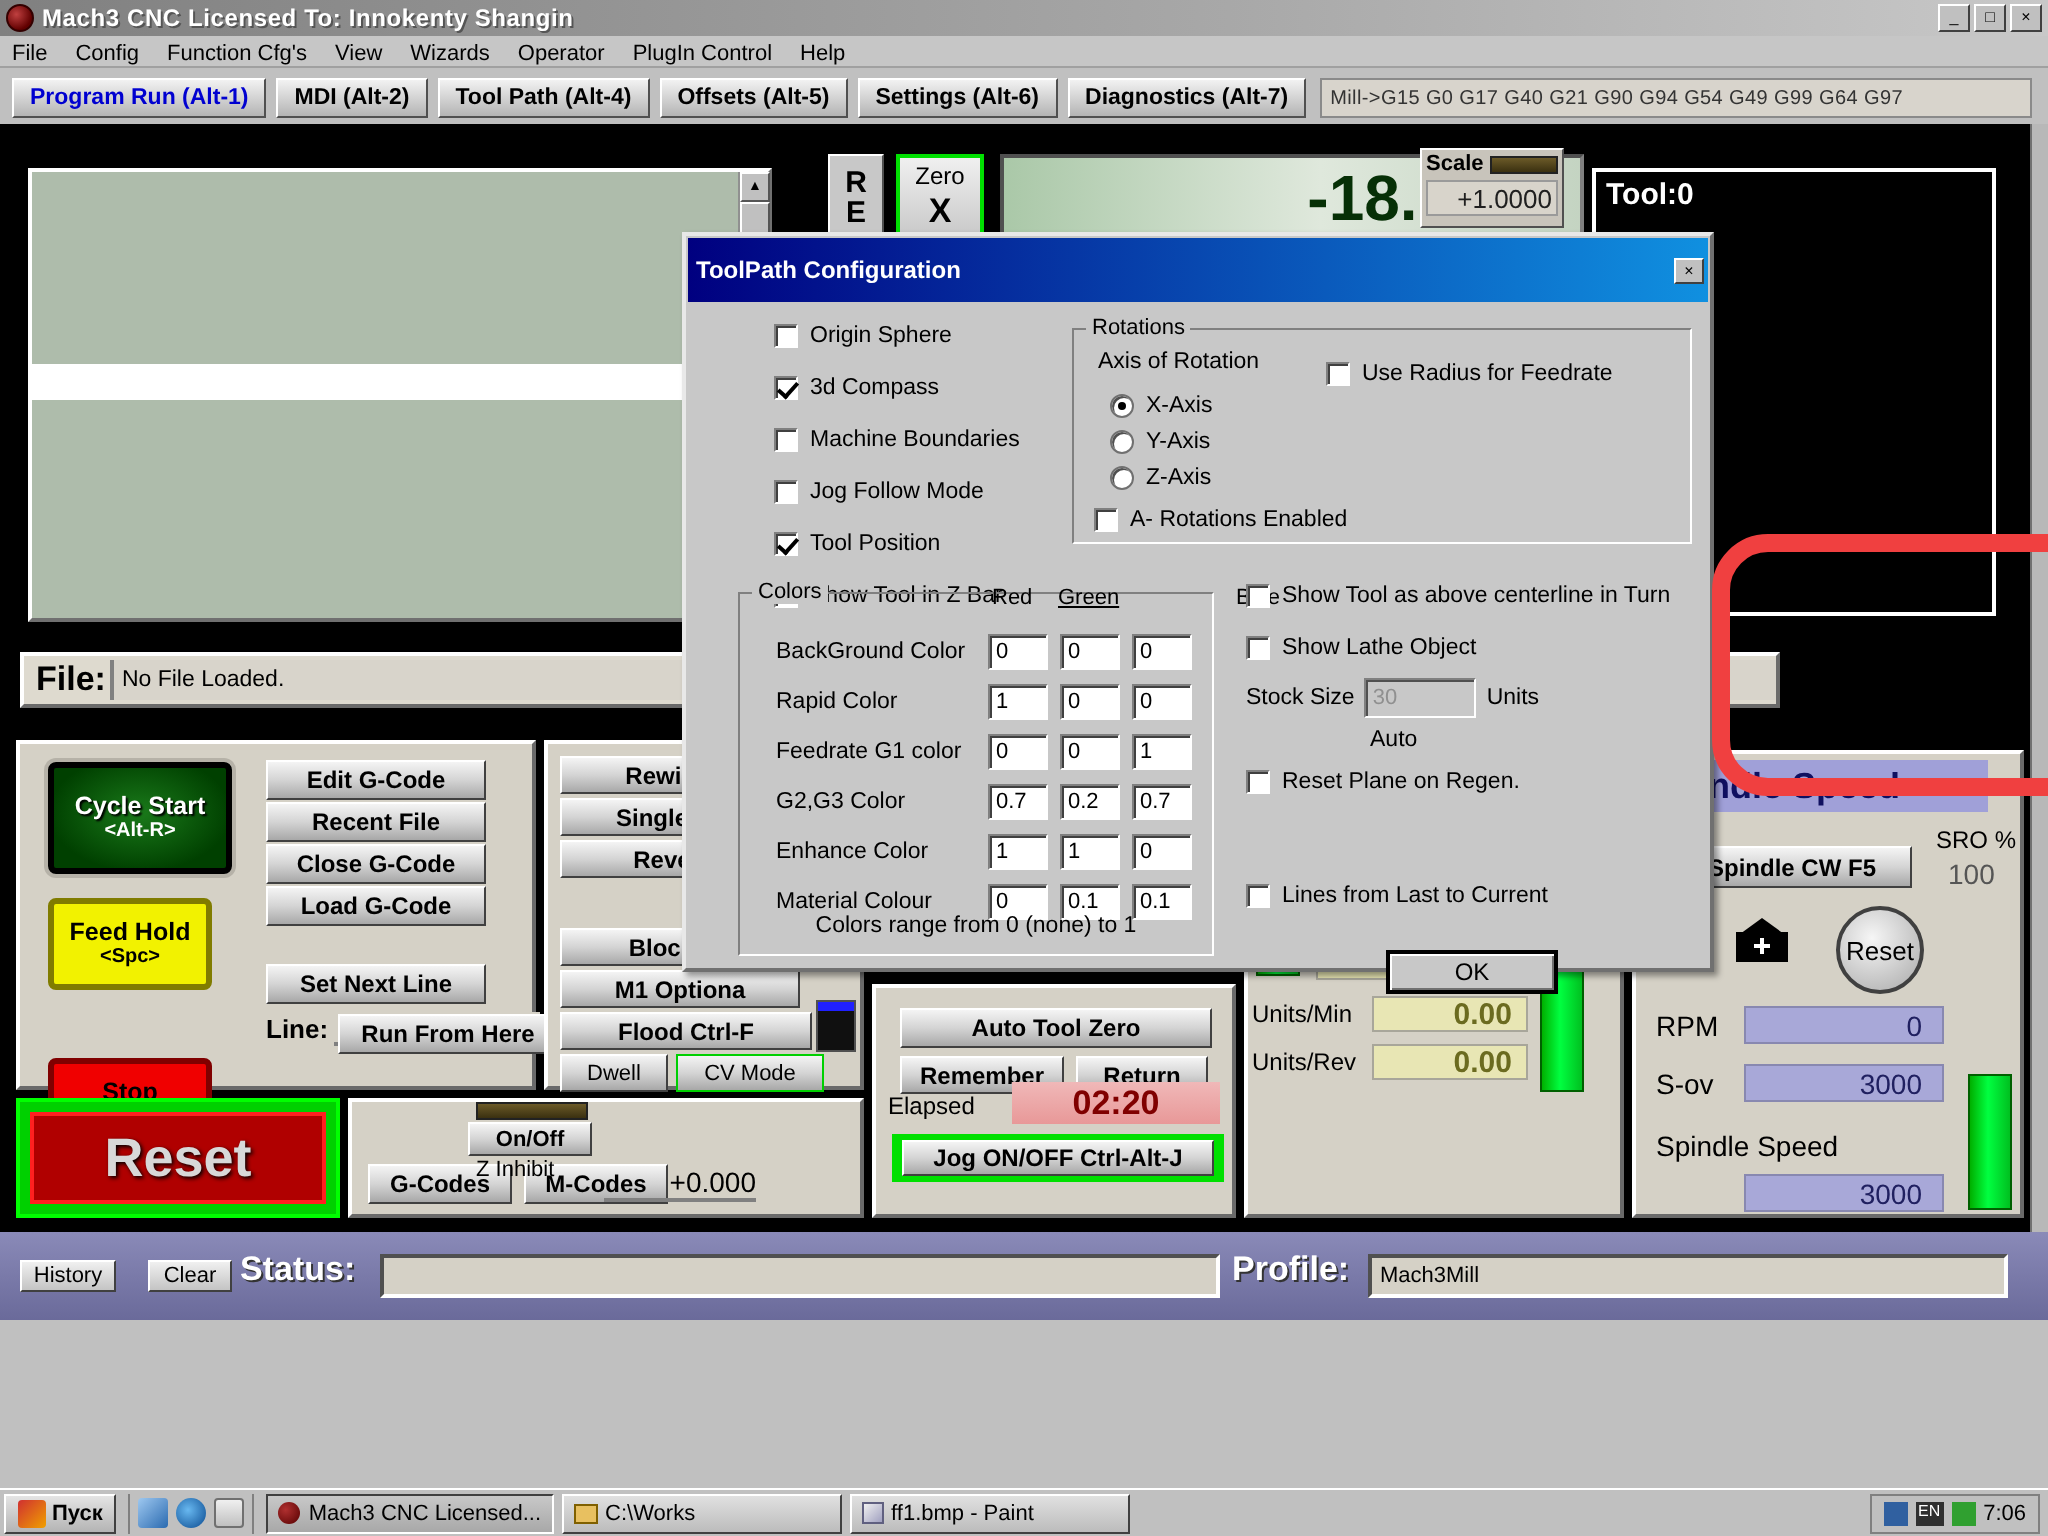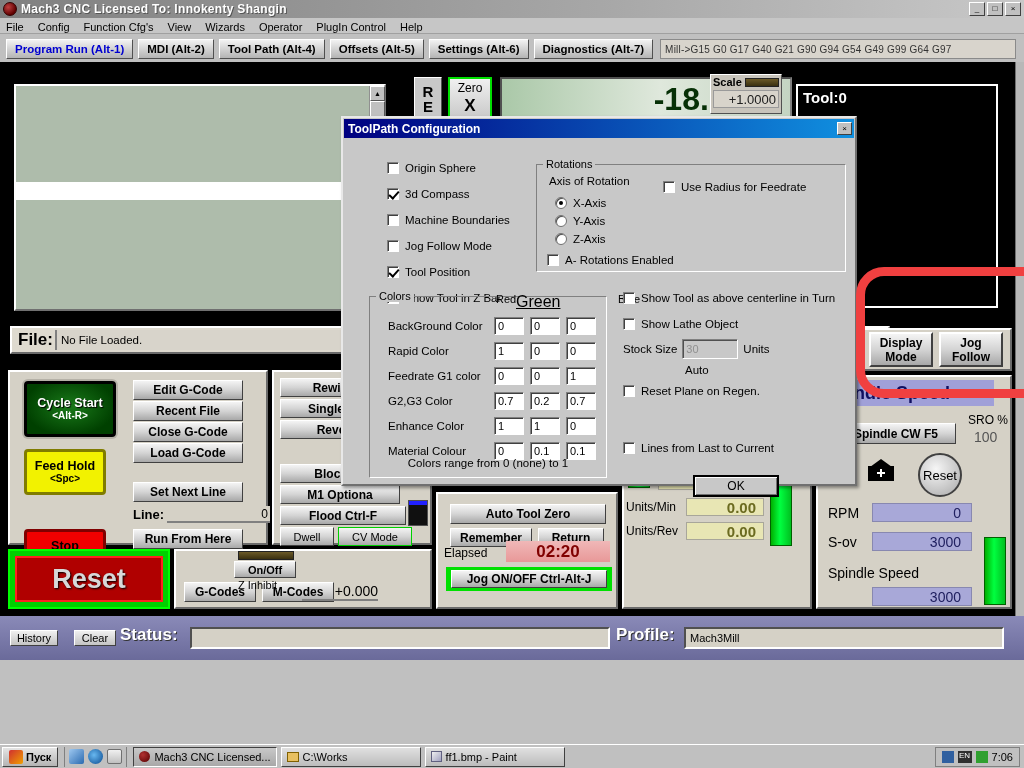--- a/index.html
+++ b/index.html
@@ -332,21 +332,21 @@
     gap:4px; padding:0 6px; border:1px solid #808080; font-size:11px;}
 
   
   .dialog{
     position:absolute; left:341px; top:116px; width:516px; height:370px;
     background:#c8c8c8; border:2px solid #e8e8e8;
     border-right-color:#707070; border-bottom-color:#707070;
     box-shadow:2px 2px 3px rgba(0,0,0,.4);
   }
   .dlg-title{
-    height:19px; margin:1px;
+    height:32px; margin:1px;
     background:linear-gradient(90deg,#000080,#1090e0);
     display:flex; align-items:center; padding-left:4px;
   }
   .dlg-title .t{ color:#fff; font-size:12px; font-weight:bold; }
   .dlg-title .x{
     margin-left:auto; margin-right:2px; width:15px;height:13px;
     background:#c0c0c0; border:1px solid #fff; border-right-color:#404040; border-bottom-color:#404040;
     font-size:8px; display:flex;align-items:center;justify-content:center;
   }
   .cbrow{ display:flex; align-items:center; height:19px; font-size:11.5px; color:#000; }
@@ -452,30 +452,20 @@
   </div>
   <div class="toolbox">
     <div class="t">Tool:0</div>
   </div>
 
   <div class="filebar">
     <div class="lbl">File:</div>
     <div class="val">No File Loaded.</div>
   </div>
 
-  <div class="dmwrap">
-    <div class="btn3d dmbtn">
-      <span>Display</span>
-      <span>Mode</span>
-    </div>
-    <div class="btn3d dmbtn">
-      <span>Jog</span>
-      <span>Follow</span>
-    </div>
-  </div>
 
   <div class="panelS">
     <div class="sptitle">Spindle Speed</div>
     <div class="btn3d" style="position:absolute;left:18px;top:46px;width:120px;height:21px;font-size:12px;">Spindle CW F5</div>
     <div style="position:absolute;left:150px;top:36px;font-size:12px;">SRO %</div>
     <div style="position:absolute;left:156px;top:52px;font-size:14px;color:#555;">100</div>
 
     <div style="position:absolute;left:8px;top:82px;width:30px;height:24px;">
       <svg width="30" height="24" viewBox="0 0 30 24">
           <polygon points="9,0 21,0 21,11 27,11 15,23 3,11 9,11" fill="#000"></polygon>
@@ -541,21 +531,21 @@
 
     <div class="btn3d colbtn" style="top:8px;">Edit G-Code</div>
     <div class="btn3d colbtn" style="top:29px;">Recent File</div>
     <div class="btn3d colbtn" style="top:50px;">Close G-Code</div>
     <div class="btn3d colbtn" style="top:71px;">Load G-Code</div>
     <div class="btn3d colbtn" style="top:110px;">Set Next Line</div>
     <div class="lineRow" style="top:132px;">
       <span class="lbl">Line:</span>
       <span class="fld">0</span>
     </div>
-    <div class="btn3d colbtn" style="top:157px;">Run From Here</div>
+    <div class="btn3d colbtn" style="top:135px;margin-left:36px;">Run From Here</div>
   </div>
 
   <div class="panelM">
     <div class="btn3d b" style="top:6px;">Rewind C</div>
     <div class="btn3d b" style="top:27px;">Single BLK</div>
     <div class="btn3d b" style="top:48px;">Reverse</div>
     <div class="btn3d b" style="top:92px;">Block De</div>
     <div class="btn3d b" style="top:113px;">M1 Optiona</div>
     <div class="btn3d b" style="top:134px;width:126px;">Flood Ctrl-F</div>
     <div style="position:absolute;left:134px;top:128px;width:20px;height:26px;background:linear-gradient(180deg,#2020ff 0 18%,#101010 18%);border:1px solid #505050;"></div>
@@ -669,21 +659,21 @@
       <div class="cbrow" style="position:absolute;left:126px;top:12px;">
         <span class="cb"></span>
         <span>Use Radius for Feedrate</span>
       </div>
     </div>
     <div class="redcircle"></div>
 
     <div class="grp" style="left:26px;top:178px;width:238px;height:182px;">
       <span class="lg">Colors</span>
       <div style="position:absolute;left:126px;top:-4px;font-size:11px;">Red</div>
-      <div style="position:absolute;left:146px;top:-4px;font-size:16px;text-decoration:underline;">Green</div>
+      <div style="position:absolute;left:159px;top:-4px;font-size:11px;text-decoration:underline;">Green</div>
       <div style="position:absolute;left:204px;top:-4px;font-size:11px;padding-left:44px;">Blue</div>
 
       <div style="position:absolute;left:8px;top:16px;width:224px;">
         <div style="display:flex;align-items:center;height:25px;">
           <span style="width:116px;font-size:11.5px;padding-left:10px;">BackGround Color</span>
           <span class="colfield">0</span>
           <span class="colfield" style="margin-left:6px;">0</span>
           <span class="colfield" style="margin-left:6px;">0</span>
         </div>
         <div style="display:flex;align-items:center;height:25px;">

